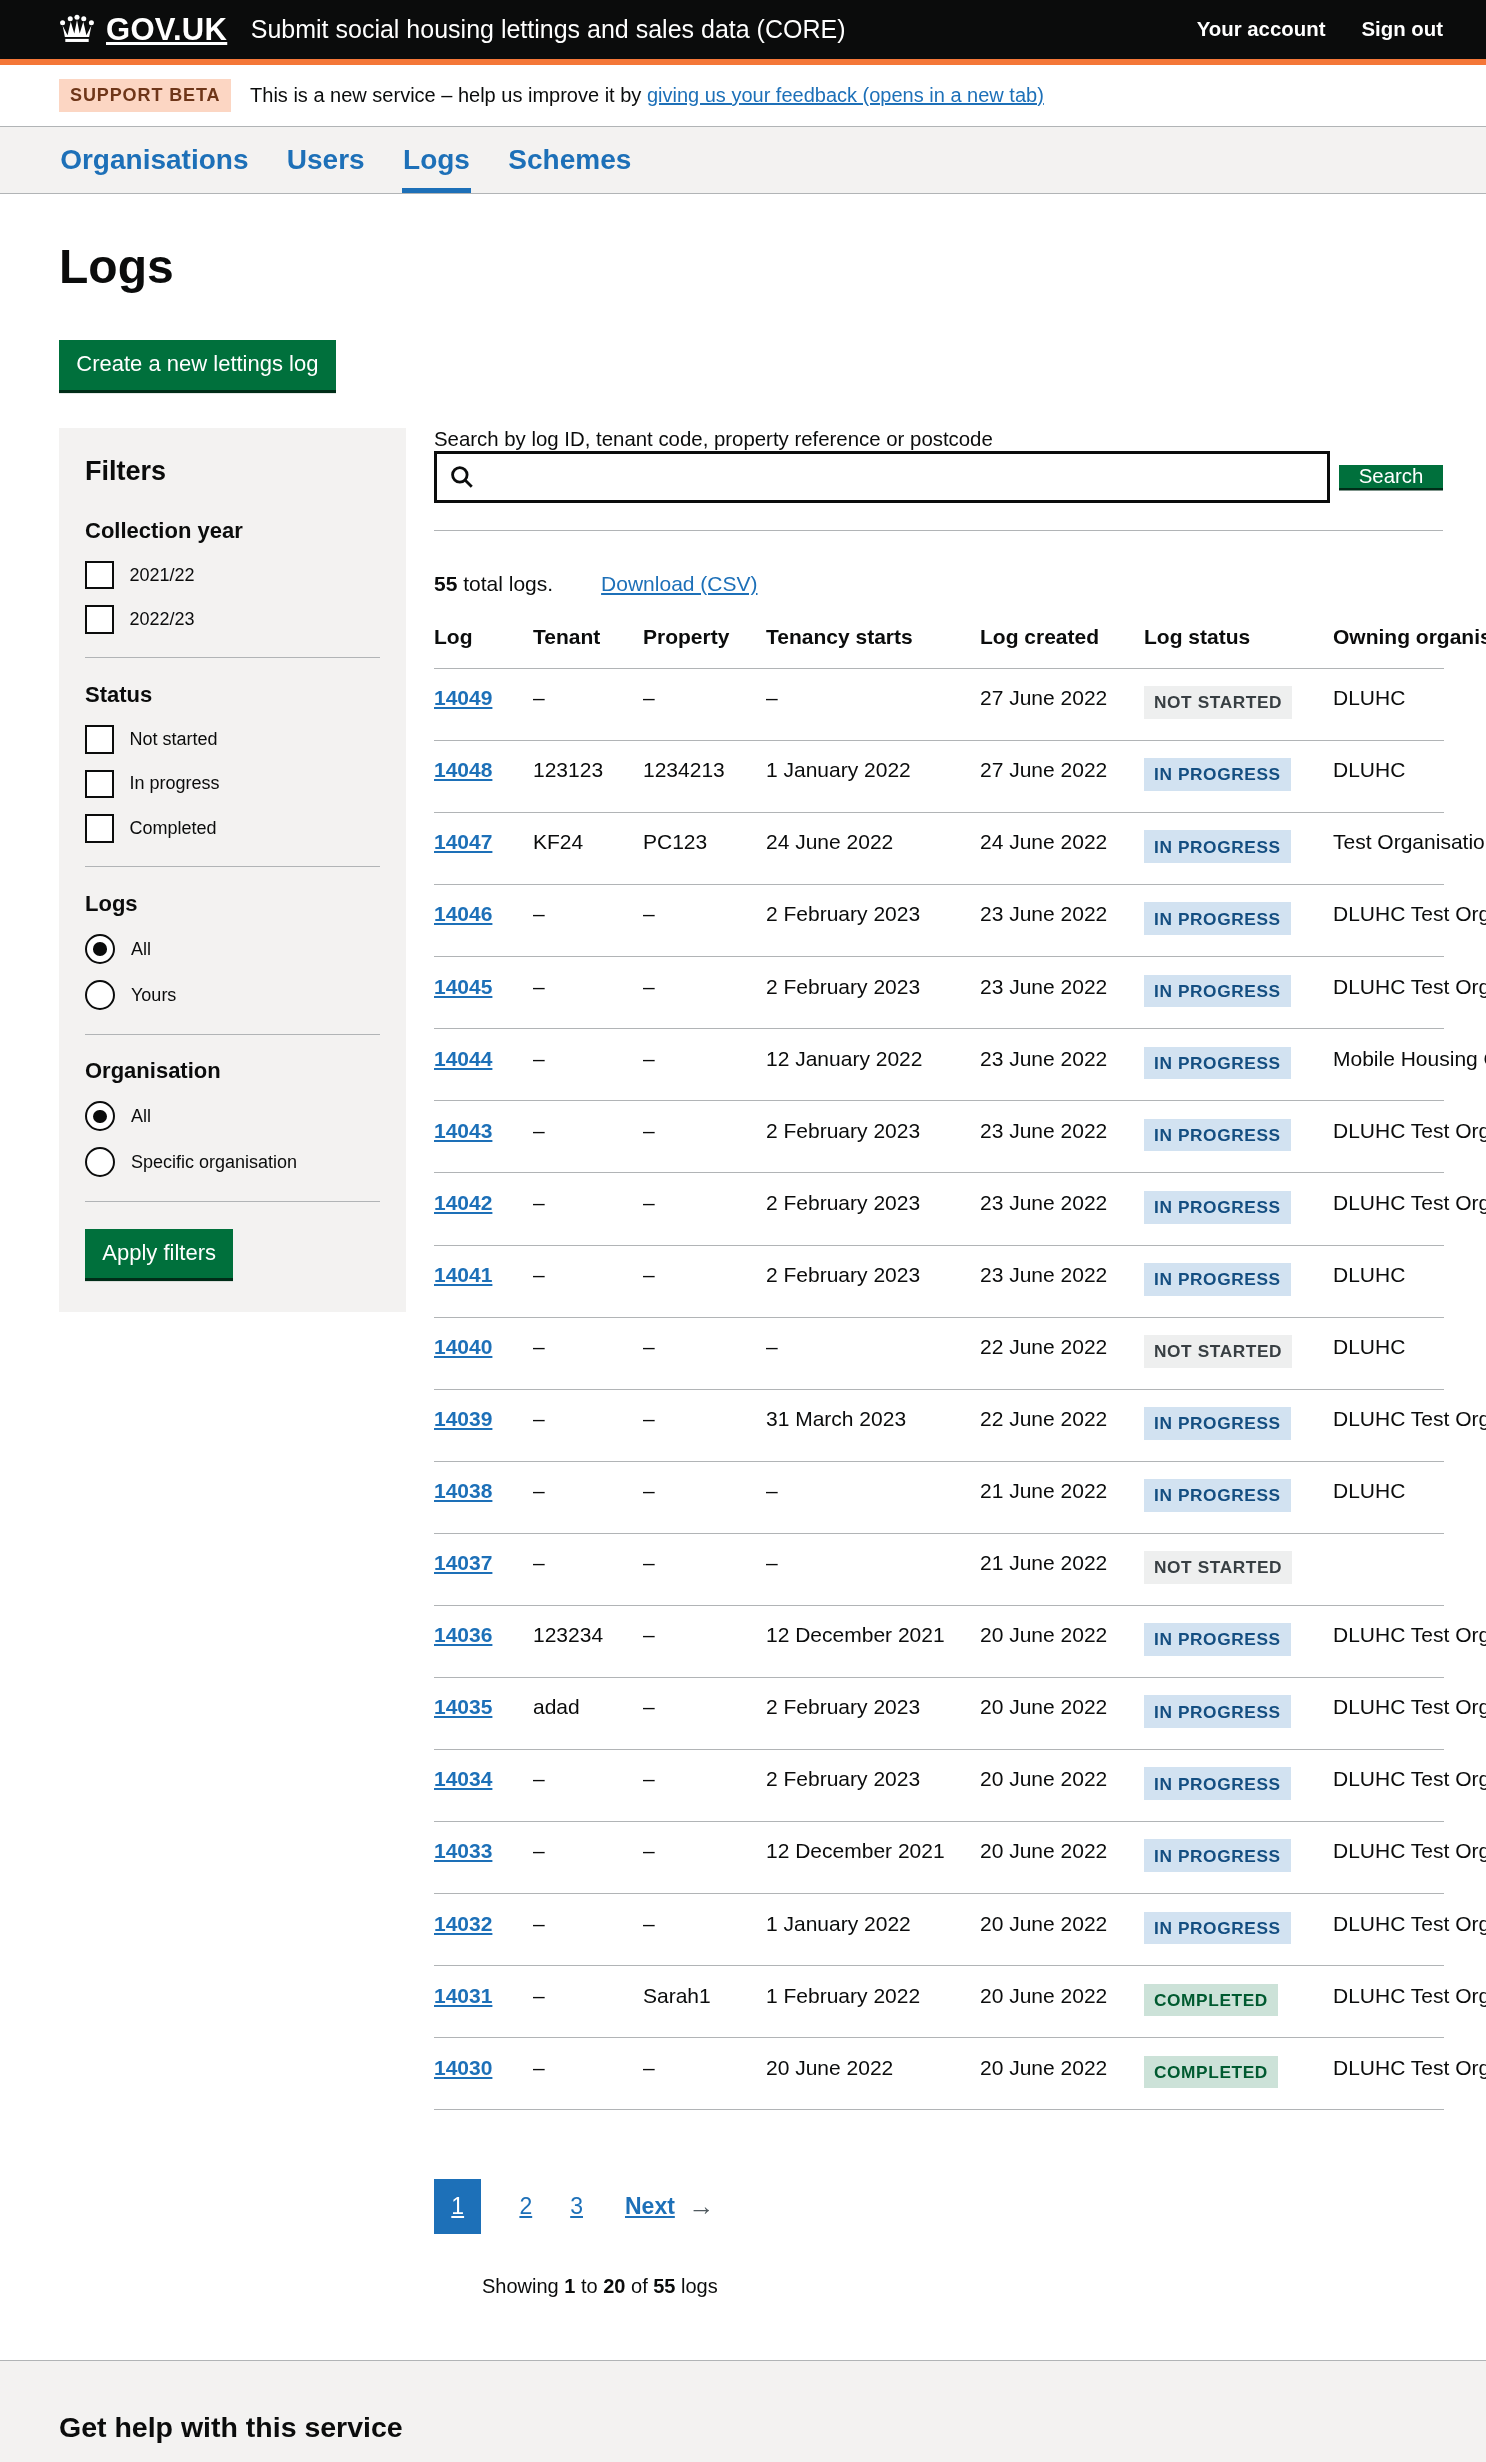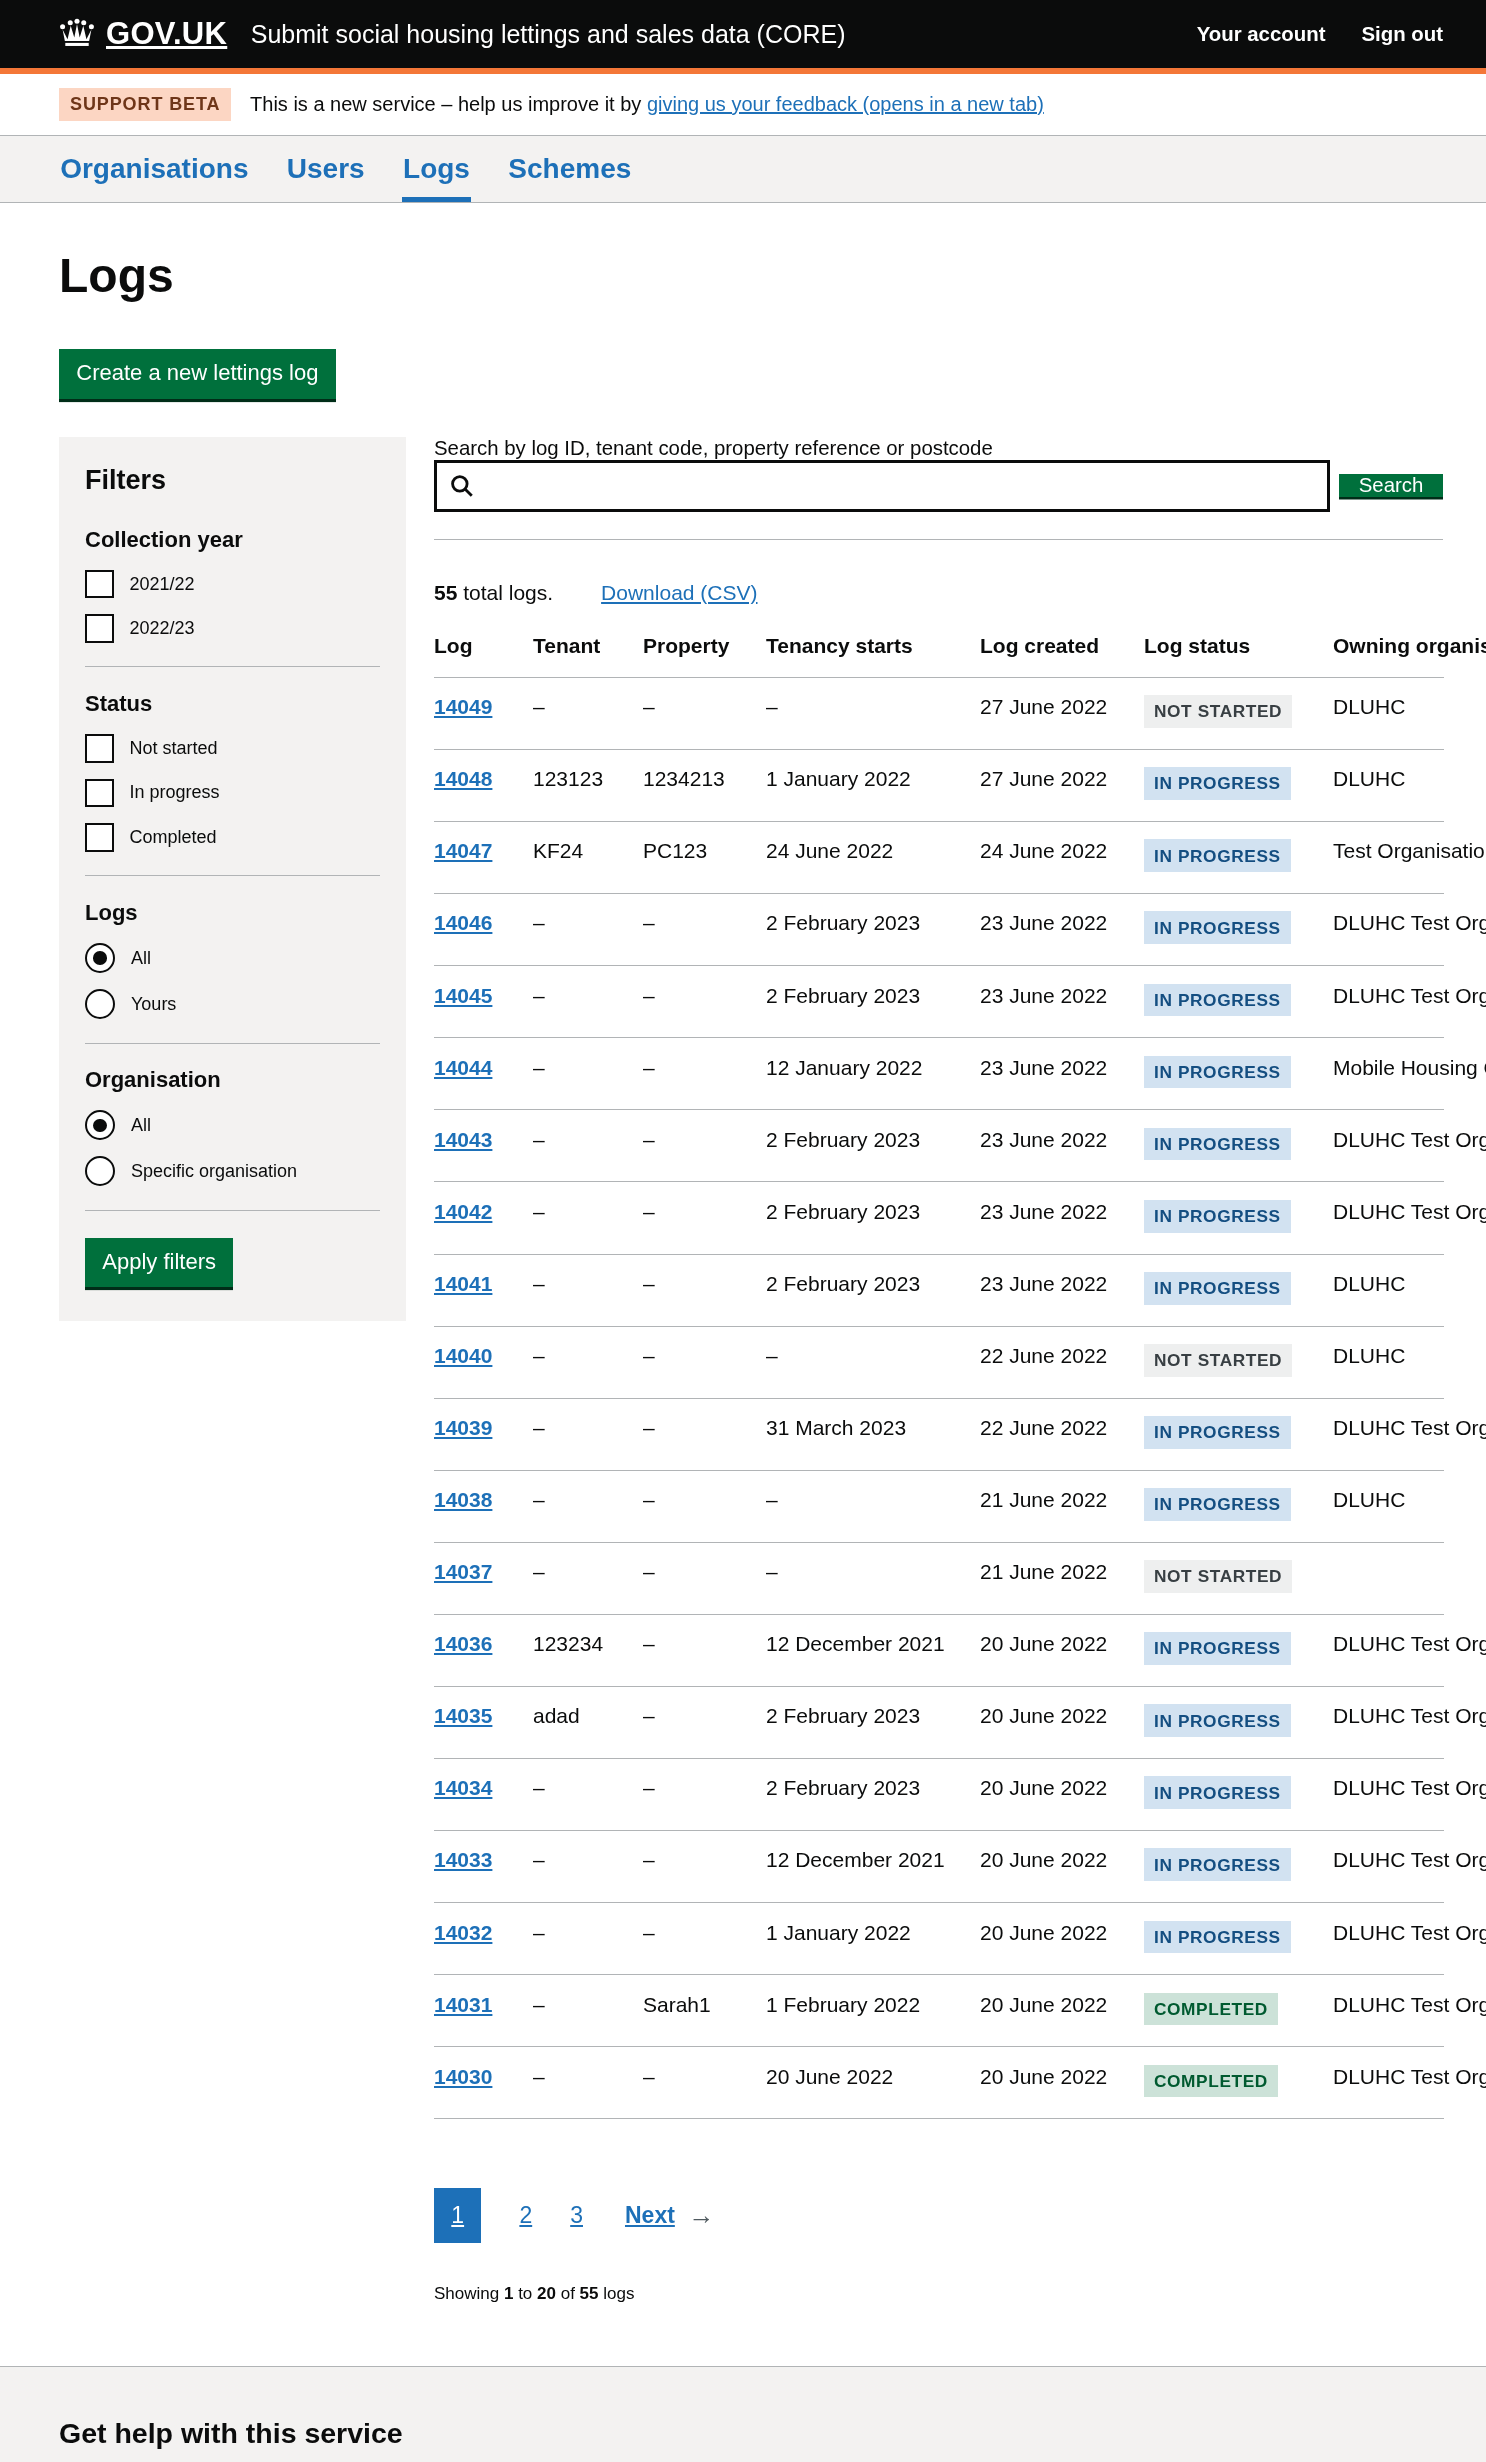--- a/index.html
+++ b/index.html
@@ -12,21 +12,21 @@
     background: #ffffff;
     display: flex;
     flex-direction: column;
   }
   a { text-decoration: underline; }
 
   
   .site-header {
     background: #0b0c0c;
     border-bottom: 6.2px solid #F47738;
-    height: 74px;
+    height: 65px;
     display: flex;
     align-items: center;
     padding: 0 43px 0 59px;
     flex-shrink: 0;
   }
   .logo { display: flex; align-items: center; gap: 11px; color: #fff; }
   .logo-text { font-size: 31px; font-weight: bold; letter-spacing: 0.3px; }
   .service-name { color: #fff; font-size: 25px; margin-left: 23.5px; font-weight: normal; text-decoration: none; }
   .header-links { margin-left: auto; display: flex; gap: 36px; }
   .header-links a { color: #fff; font-size: 20.4px; font-weight: bold; text-decoration: none; }
@@ -190,21 +190,21 @@
   .pagination { margin-top: 69px; display: flex; align-items: center; font-size: 23px; }
   .page-current {
     background: #1d70b8;
     color: #fff;
     padding: 13.6px 17.3px;
     text-decoration: underline;
   }
   .page-link { color: #1d70b8; margin-left: 38px; }
   .next-link { color: #1d70b8; font-weight: bold; margin-left: 42px; }
   .next-arrow { color: #505a5f; margin-left: 13.6px; font-size: 26px; text-decoration: none; }
-  .showing-line { margin-top: 41px; font-size: 17px; }
+  .showing-line { margin-top: 41px; font-size: 20px; margin-left: 48px; }
   .showing-line b { font-weight: bold; }
 
   
   .site-footer {
     margin-top: 62px;
     background: #f3f2f1;
     border-top: 1.9px solid #b1b4b6;
     padding: 50px 59px 37px;
     flex: 1;
   }

